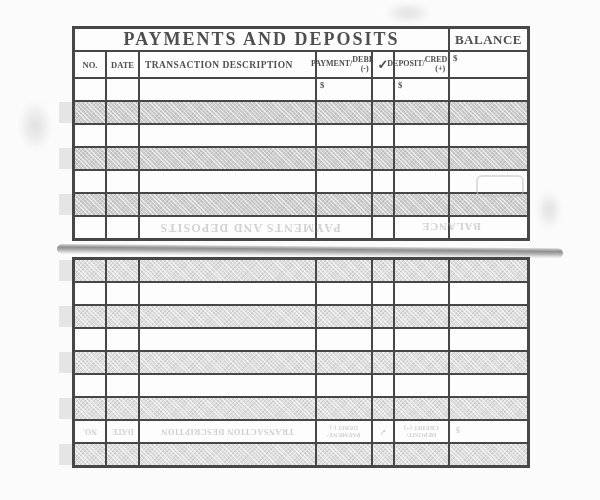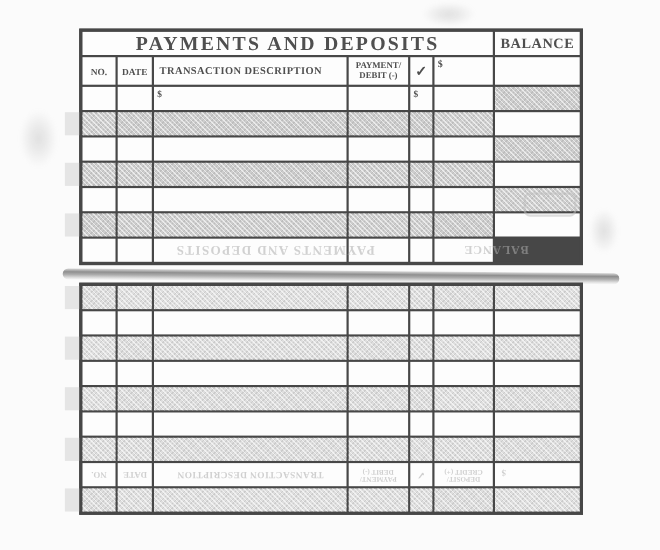--- a/index.html
+++ b/index.html
@@ -42,21 +42,21 @@
     display:flex;align-items:center;justify-content:center;
     font-weight:700;font-size:13px;letter-spacing:.5px;
     color:var(--ink,#4f4f4f);
   }
   .head{
     display:flex;align-items:center;justify-content:center;
     font-weight:700;font-size:8.5px;text-align:center;
     color:var(--ink,#4f4f4f);
   }
   .head.desc{justify-content:flex-start;padding-left:5px;font-size:9.5px;letter-spacing:.4px;}
-  .head.two-line{flex-direction:column;line-height:1.1;font-size:8px;}
+  .head.two-line{line-height:1.1;font-size:8px;}
   .head.check{font-size:13px;}
   .head.dollar{align-items:flex-start;justify-content:flex-start;padding:1px 0 0 3px;font-size:9px;}
 
   .cur{
     position:absolute;top:1px;left:3px;
     font-size:8.5px;font-weight:700;color:var(--ink,#4f4f4f);
   }
 
   
   .fold{
@@ -116,20 +116,24 @@
     <div class="cell balance-title">BALANCE</div>
 
     <div class="cell head">NO.</div>
     <div class="cell head">DATE</div>
     <div class="cell head desc">TRANSACTION DESCRIPTION</div>
     <div class="cell head two-line">
       <span>PAYMENT/</span>
       <span>DEBIT (-)</span>
     </div>
     <div class="cell head check">✓</div>
+    <div class="cell head two-line">
+      <span>DEPOSIT/</span>
+      <span>CREDIT (+)</span>
+    </div>
     <div class="cell head dollar">$</div>
 
   <div class="cell entry plain"></div>
       <div class="cell entry plain"></div>
       <div class="cell entry plain"></div>
       <div class="cell entry plain">
         <span class="cur">$</span>
       </div>
       <div class="cell entry plain"></div>
       <div class="cell entry plain">

